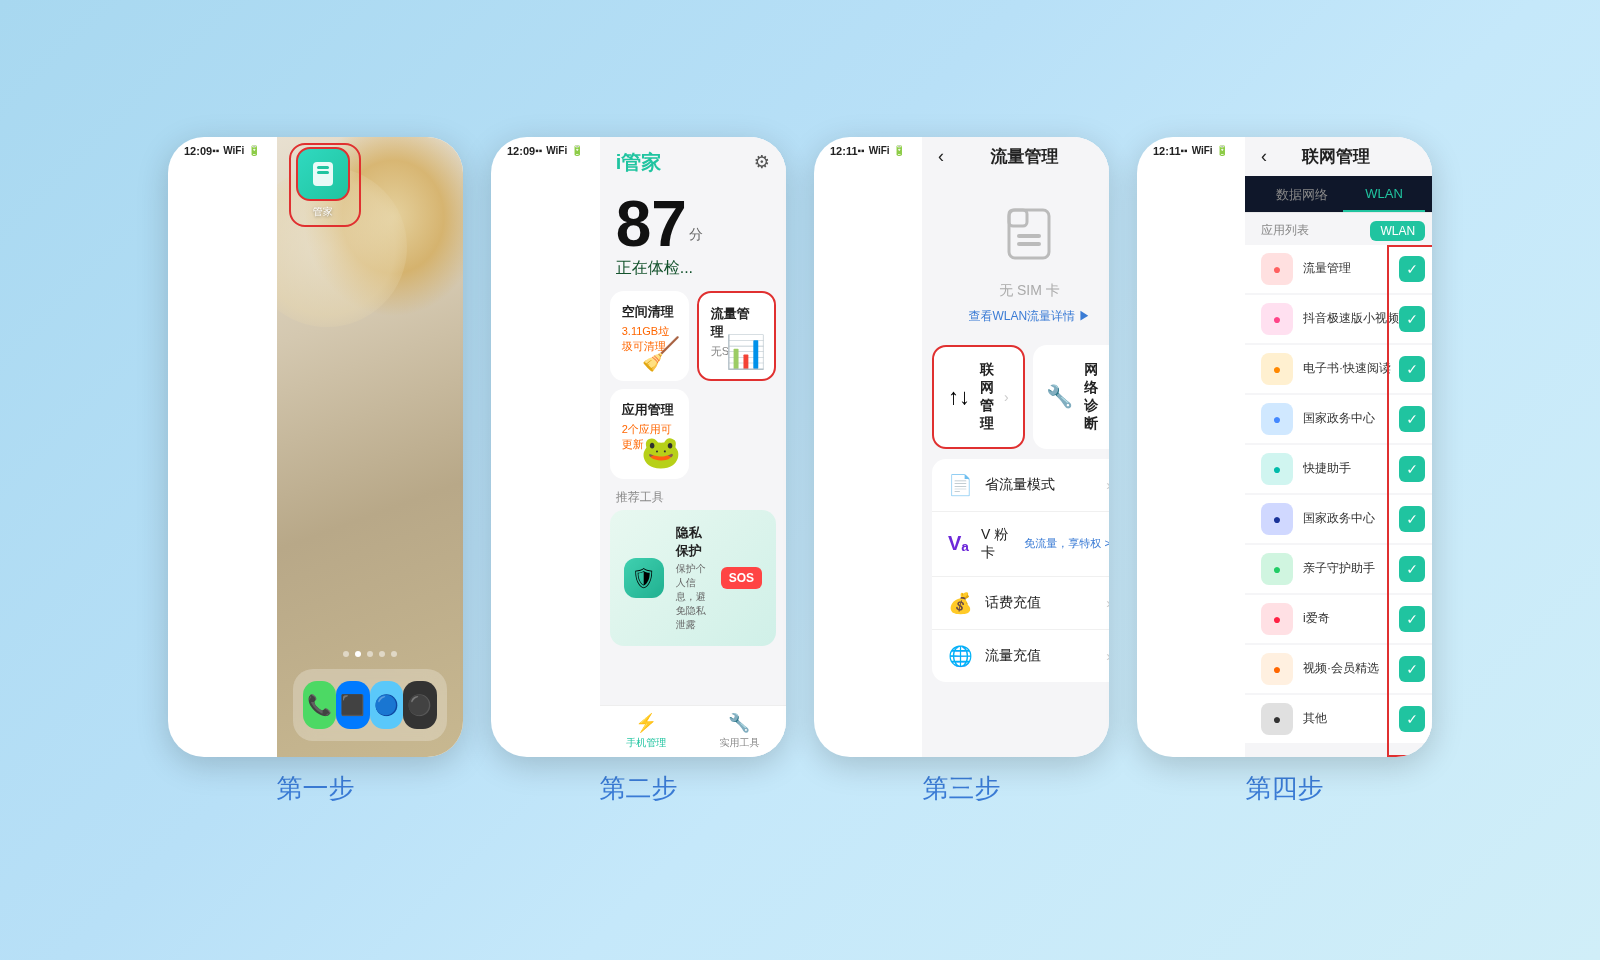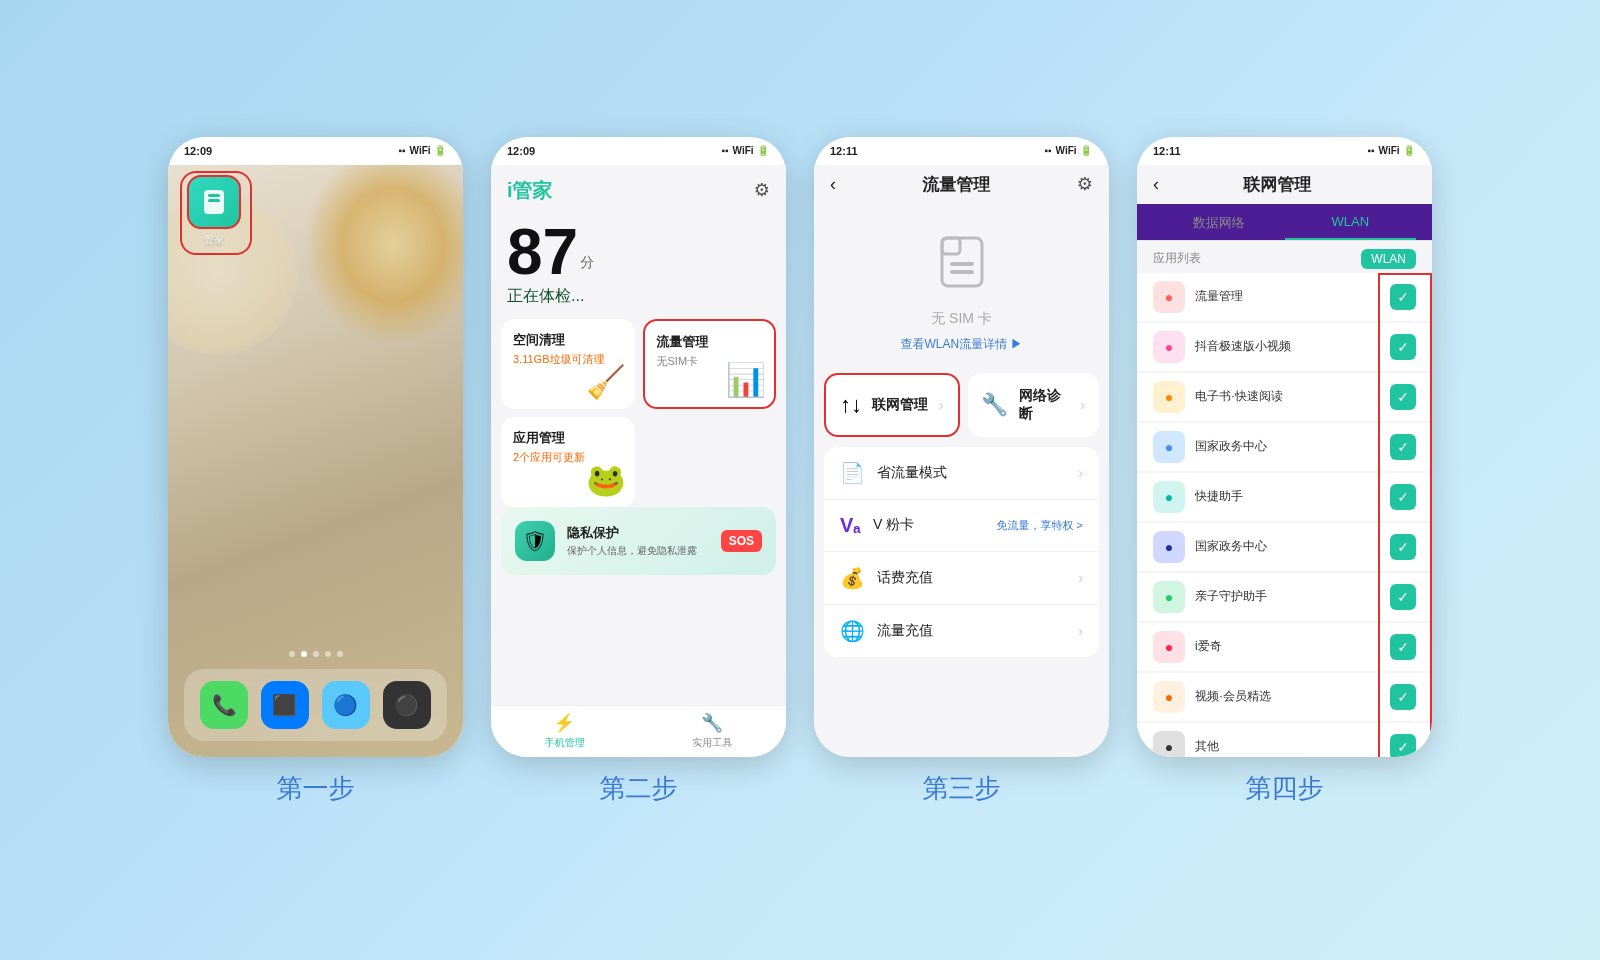--- a/index.html
+++ b/index.html
@@ -36,21 +36,21 @@
     
     .phone {
       width: 295px;
       height: 620px;
       background: #fff;
       border-radius: 36px;
       overflow: hidden;
       box-shadow: 0 8px 32px rgba(0,0,0,0.18);
       position: relative;
       display: flex;
-      flex-direction: column;
+      flex-direction: row;
     }
     
     .status-bar {
       height: 28px;
       background: transparent;
       display: flex;
       align-items: center;
       justify-content: space-between;
       padding: 0 16px;
       font-size: 11px;
@@ -393,21 +393,21 @@
       padding: 8px 16px;
       display: flex;
       align-items: center;
       justify-content: space-between;
       background: #f5f5f7;
     }
     .s4-title { font-size: 17px; font-weight: 600; color: #222; }
     .s4-tabs {
       display: flex;
       padding: 0 16px;
-      background: #4c1d95;
+      background: #0f172a;
       border-bottom: 1px solid #e8e8e8;
     }
     .s4-tab {
       flex: 1;
       text-align: center;
       padding: 10px 0 8px;
       font-size: 13px;
       color: #888;
     }
     .s4-tab.active {
@@ -572,20 +572,21 @@
             <div class="card-sub2">无SIM卡</div>
             <div class="card-icon-area">📊</div>
           </div>
           <div class="card">
             <div class="card-title">应用管理</div>
             <div class="card-sub">2个应用可更新</div>
             <div class="card-icon-area">🐸</div>
           </div>
         </div>
 
+        <div class="recommend-label">推荐工具</div>
         <div class="recommend-card">
           <div class="recommend-icon">🛡</div>
           <div class="recommend-text">
             <div class="recommend-title">隐私保护</div>
             <div class="recommend-desc">保护个人信息，避免隐私泄露</div>
           </div>
           <div class="sos-badge">SOS</div>
         </div>
         <div style="flex:1;"></div>
 

